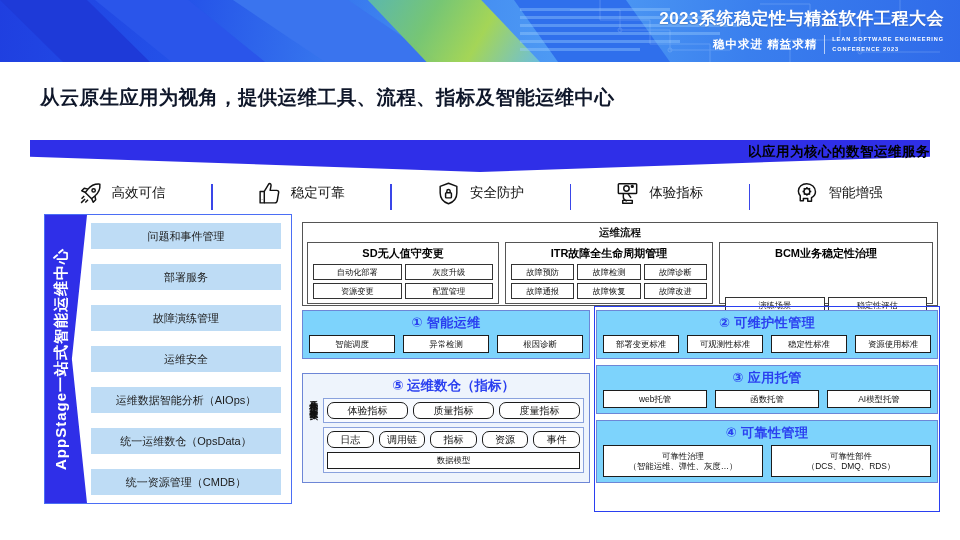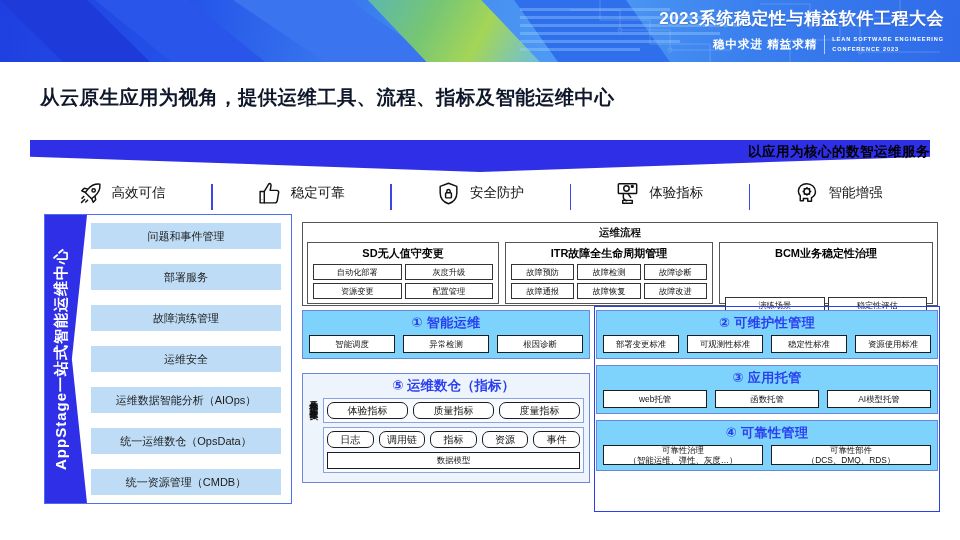--- a/index.html
+++ b/index.html
@@ -163,21 +163,21 @@
   .dw-row .bchip { font-size: 10px; height: 17px; border-radius: 7px; }
   .dw-wide {
     border: 1.1px solid #1c1c1c; background: #fff; color: #111;
     font-size: 8.4px; height: 17px; display: flex; align-items: center; justify-content: center;
     margin-top: 4px;
   }
 
   
   .lowright { position: absolute; left: 294px; top: 88px; width: 342px; }
   .lowright .bluepanel + .bluepanel { margin-top: 6px; }
-  .two-line { flex-direction: column; line-height: 1.25; height: 20px; gap: 0; }
+  .two-line { flex-direction: column; line-height: 1.25; height: 32px; gap: 0; }
   .two-line b { font-weight: normal; }
 
   .lowright-frame {
     position: absolute; left: 292px; top: 84px; width: 346px; height: 206px;
     border: 1.3px solid #2a3ff0; pointer-events: none;
   }
 </style>
 </head>
 <body>
 

